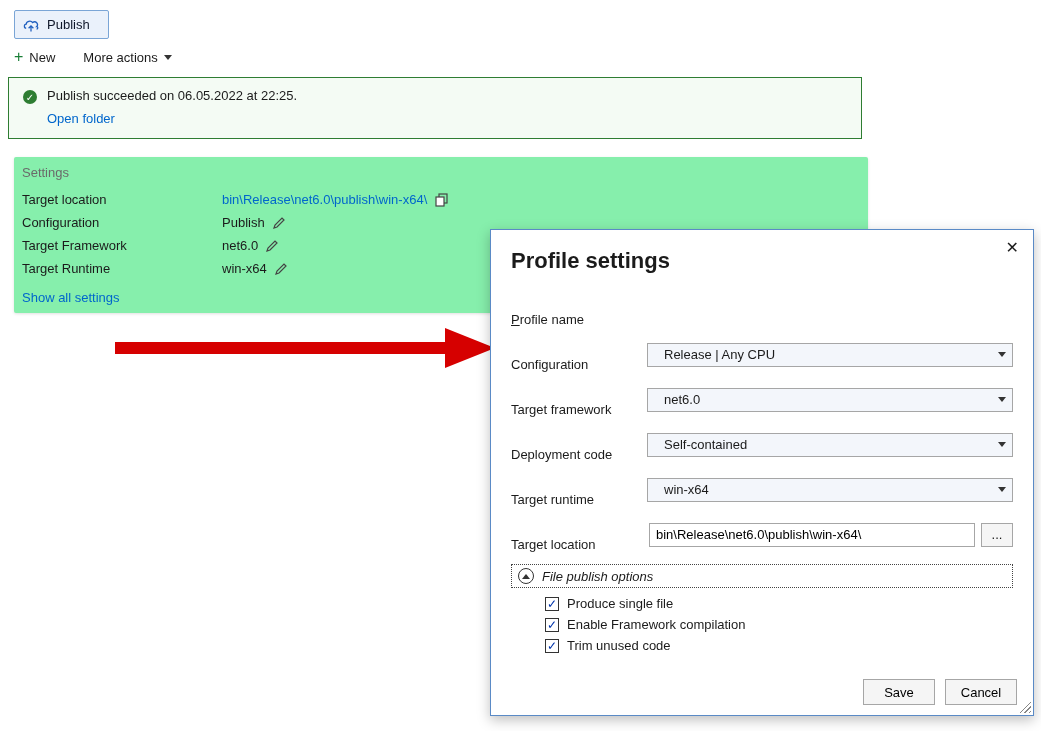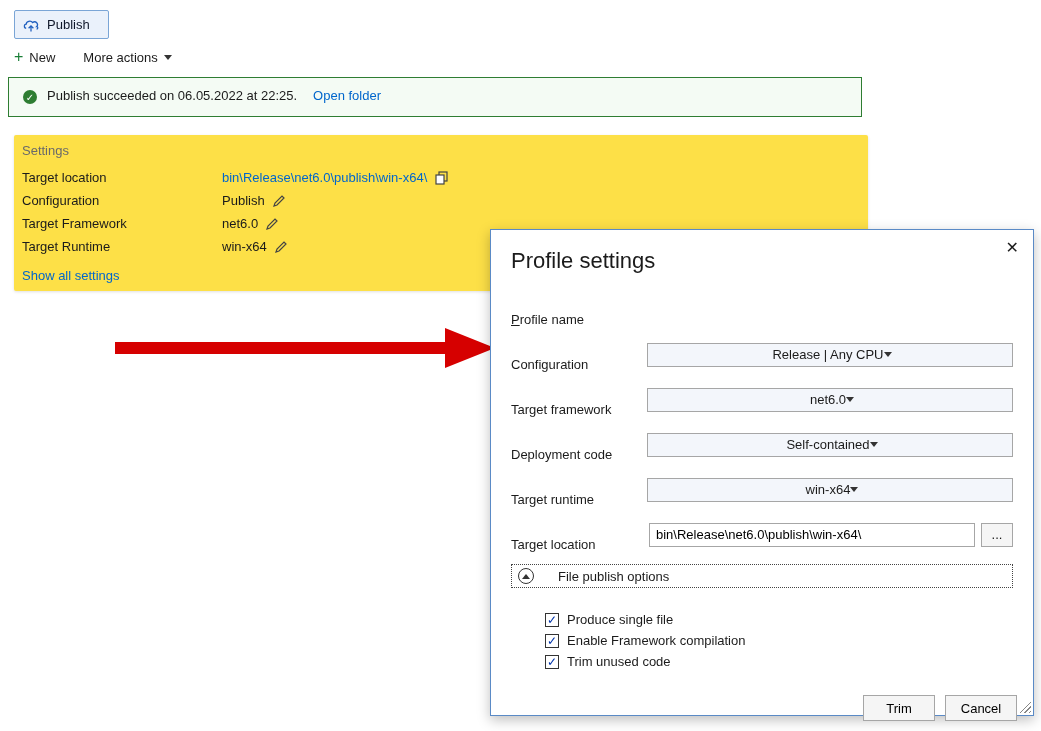--- a/index.html
+++ b/index.html
@@ -75,29 +75,29 @@
     .notice-icon {
       width: 14px; height: 14px;
       border-radius: 50%;
       background: #2e7d32;
       color: #fff;
       display: flex; align-items: center; justify-content: center;
       font-size: 10px;
       margin-top: 2px;
       flex-shrink: 0;
     }
-    .notice-body { display: flex; flex-direction: row; gap: 16px;}
+    .notice-body { display: flex; flex-direction: column; gap: 8px;}
     .notice-link { color: #0066cc; cursor: pointer; }
     .settings-panel {
       margin: 0 14px;
       padding: 8px 8px;
       width: 854px;
       box-shadow: 0 1px 3px rgba(0,0,0,0.12);
       border-radius: 2px;
-      background: #fde047;
+      background: #86efac;
     }
     .settings-title { color: #6a6a6a; margin-bottom: 12px; }
     .settings-grid {
       display: grid;
       grid-template-columns: 200px 1fr;
       row-gap: 8px;
       align-items: center;
     }
     .settings-label { color: #1b1b1b; }
     .settings-value { display: flex; align-items: center; gap: 8px; }
@@ -137,41 +137,41 @@
       color: #1b1b1b;
       line-height: 1;
       padding: 4px;
     }
     .dialog-body {
       padding: 18px 20px 10px 20px;
       flex: 1;
     }
     .dialog-title {
       font-size: 22px;
-      font-weight: 400;
+      font-weight: 700;
       margin-bottom: 18px;
     }
     .form-row {
       display: grid;
       grid-template-columns: 132px 1fr;
       align-items: center;
       column-gap: 4px;
       margin-bottom: 10px;
     }
     .form-label { font-size: 13px; margin-top: 20px; }
     .underline-first::first-letter { text-decoration: underline; }
     .pn-value { font-size: 13px; }
     .combo {
       display: flex;
       align-items: center;
-      justify-content: center;
+      justify-content: space-between;
       border: 1px solid #a6a6a6;
       background: #f3f6fb;
       height: 24px;
-      padding: 0 6px 0 10px;
+      padding: 0 6px 0 16px;
       cursor: pointer;
       font-size: 13px;
     }
     .combo-caret {
       width: 0; height: 0;
       border-left: 4px solid transparent;
       border-right: 4px solid transparent;
       border-top: 5px solid #333;
     }
     .loc-row {
@@ -192,25 +192,26 @@
     }
     .browse-btn {
       width: 32px; height: 24px;
       border: 1px solid #a6a6a6;
       background: #f5f5f5;
       cursor: pointer;
       font-size: 13px;
       display: flex; align-items: center; justify-content: center;
     }
     .expander-row {
-      display: flex; align-items: center; gap: 24px;
+      display: flex; align-items: center; gap: 8px;
       border: 1px dotted #444;
       padding: 3px 6px;
-      margin-bottom: 24px;
-      cursor: pointer;
+      margin-bottom: 8px;
+      cursor: pointer;
+      font-style: italic;
     }
     .expander-toggle {
       width: 16px; height: 16px;
       border: 1px solid #333;
       border-radius: 50%;
       display: flex; align-items: center; justify-content: center;
       font-size: 10px;
       line-height: 1;
     }
     .chev-up::before { content: ""; display: inline-block; width:0; height:0;
@@ -391,18 +392,18 @@
       <span class="checkbox">✓</span>
       <span>Enable Framework compilation</span>
     </div>
     <div class="check-row">
       <span class="checkbox">✓</span>
       <span>Trim unused code</span>
     </div>
   </div>
 
   <div class="dialog-footer">
-    <button class="dlg-button">Trim</button>
+    <button class="dlg-button">Save</button>
     <button class="dlg-button">Cancel</button>
   </div>
 
   <div class="resize-grip"></div>
 </div>
 
 </body></html>

